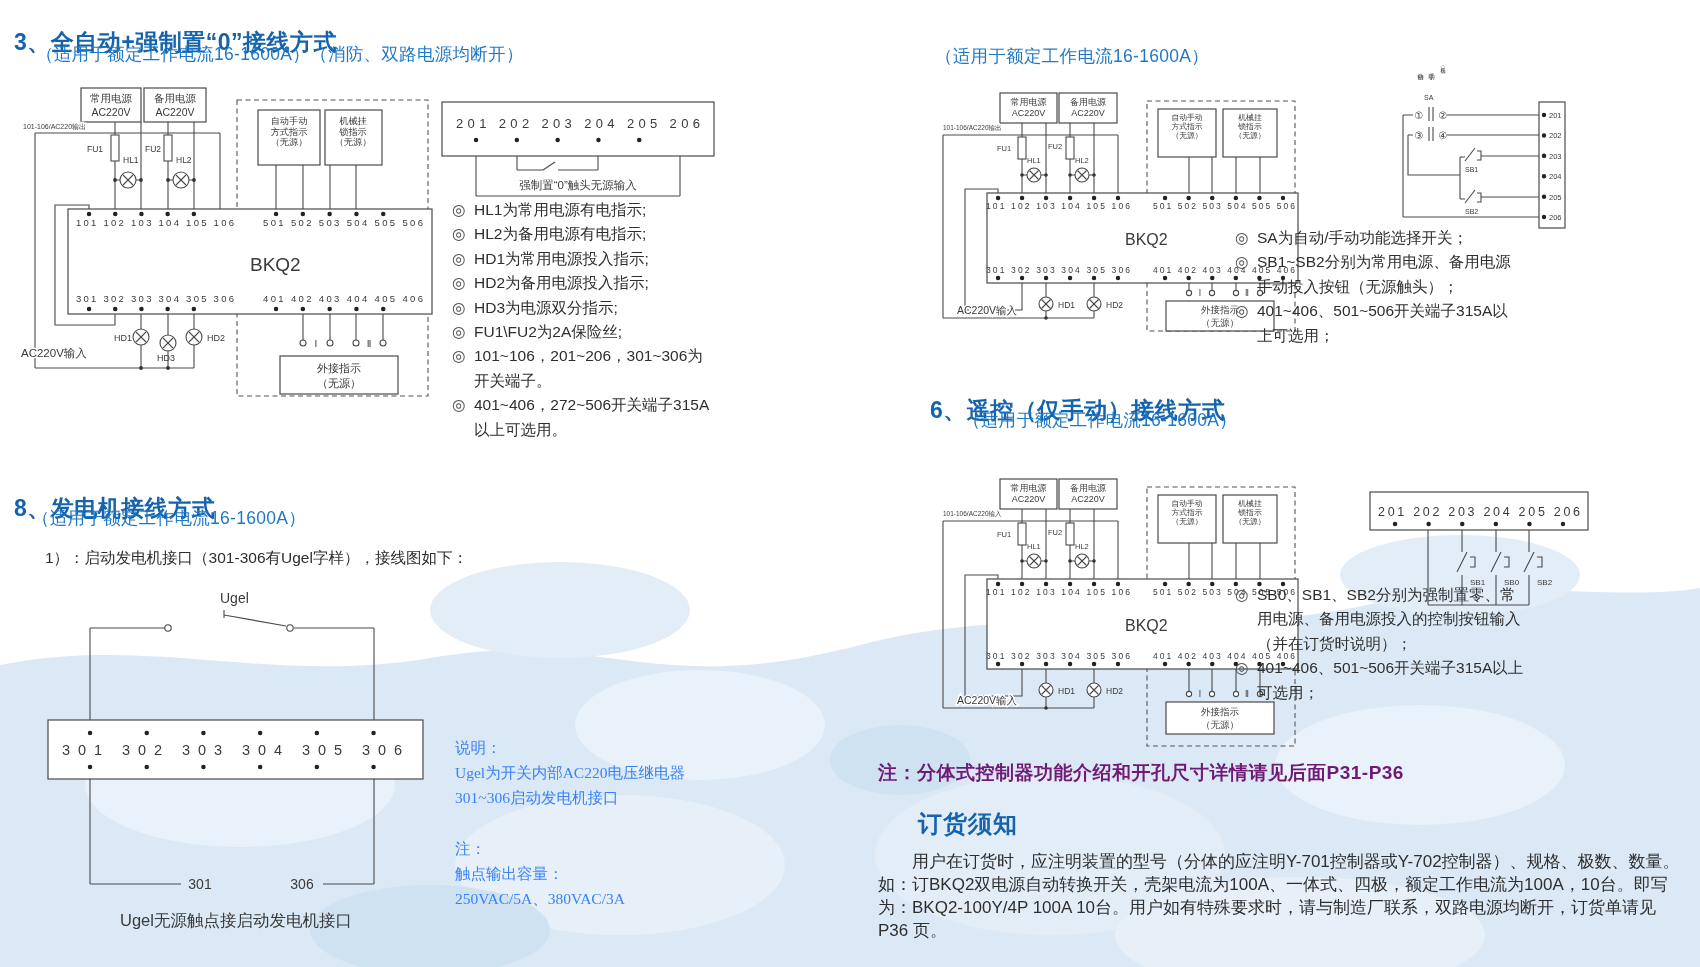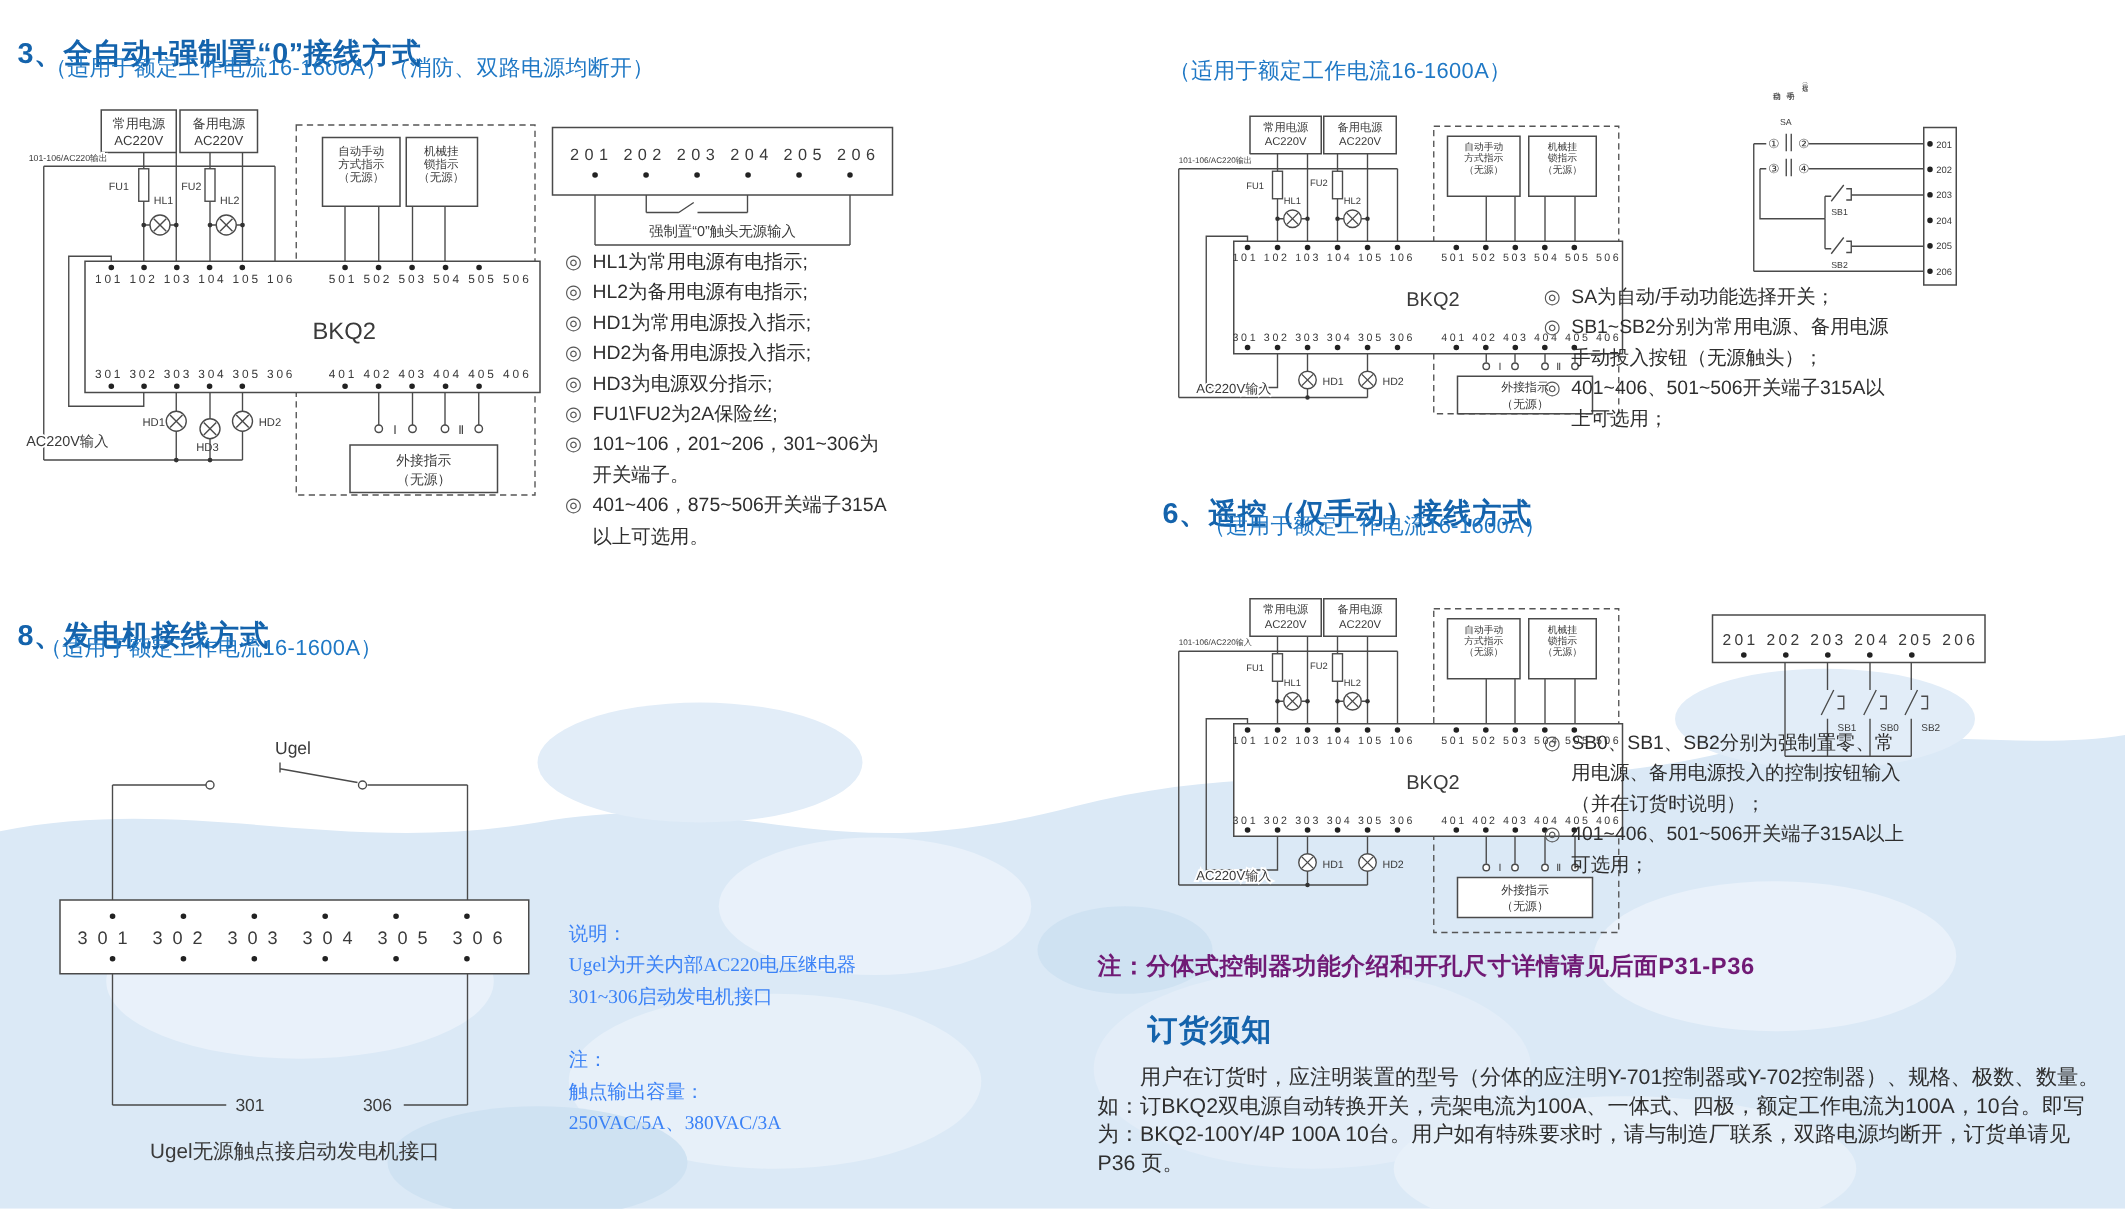--- a/index.html
+++ b/index.html
@@ -184,26 +184,27 @@
     <div class="bi">
         <span class="bm">◎</span>
         <span>FU1\FU2为2A保险丝;</span>
       </div>
     <div class="bi">
         <span class="bm">◎</span>
         <span>101~106，201~206，301~306为开关端子。</span>
       </div>
     <div class="bi">
         <span class="bm">◎</span>
-        <span>401~406，875~506开关端子315A以上可选用。</span>
+        <span>401~406，272~506开关端子315A以上可选用。</span>
       </div>
   </div>
 
   <h2 class="h2" style="left:14px;top:474px">8、发电机接线方式</h2>
   <div class="sub" style="left:32px;top:506px">（适用于额定工作电流16-1600A）</div>
+  <div class="intro" style="left:45px;top:548px">1）：启动发电机接口（301-306有Ugel字样），接线图如下：</div>
 
   <svg style="left:40px;top:586px" width="400" height="350" viewBox="0 0 400 350">
     <g class="wires">
       <path d="M50,42 H125 M246,40 L184,29 M184,24 V32 M254,42 H334 M50,42 V134 M334,42 V134"></path>
       <path d="M50,193 V298 M334,193 V298 M50,298 H141 M283,298 H334"></path>
     </g>
     <g class="boxes">
         <rect x="8" y="134" width="375" height="59"></rect>
       </g>
     <g class="oc">

